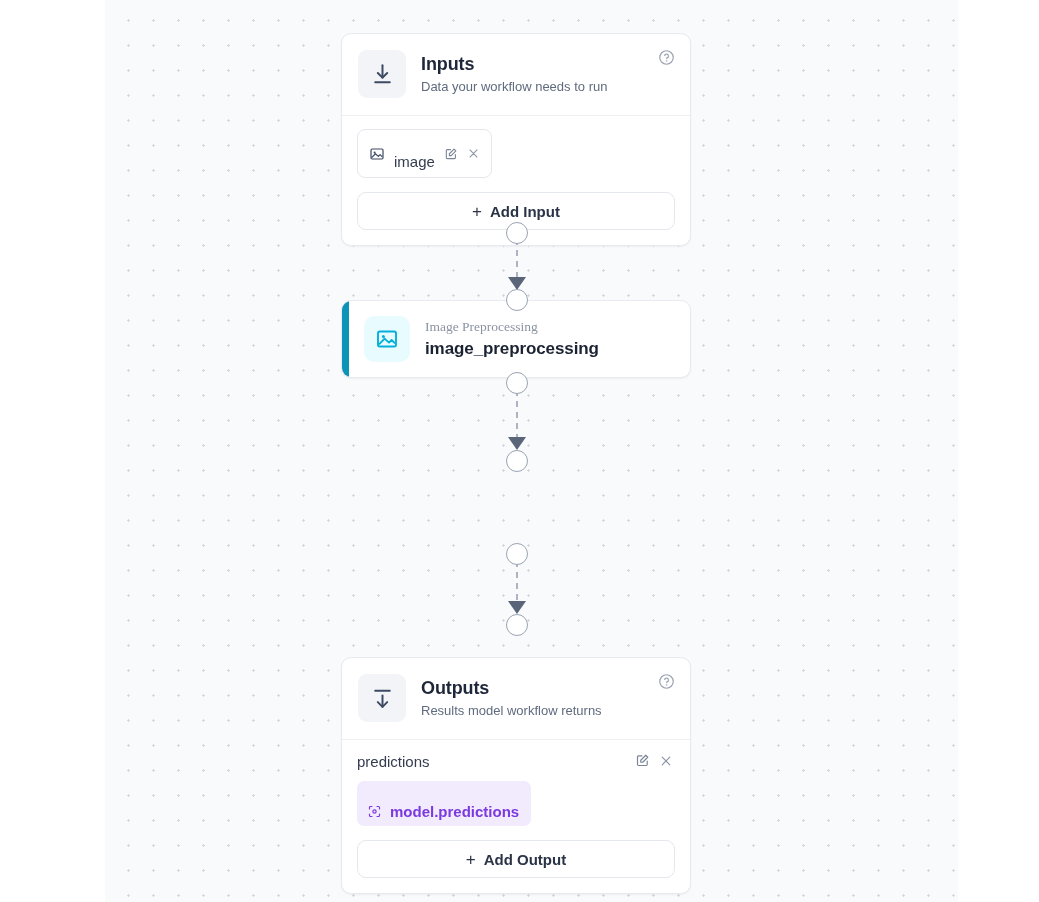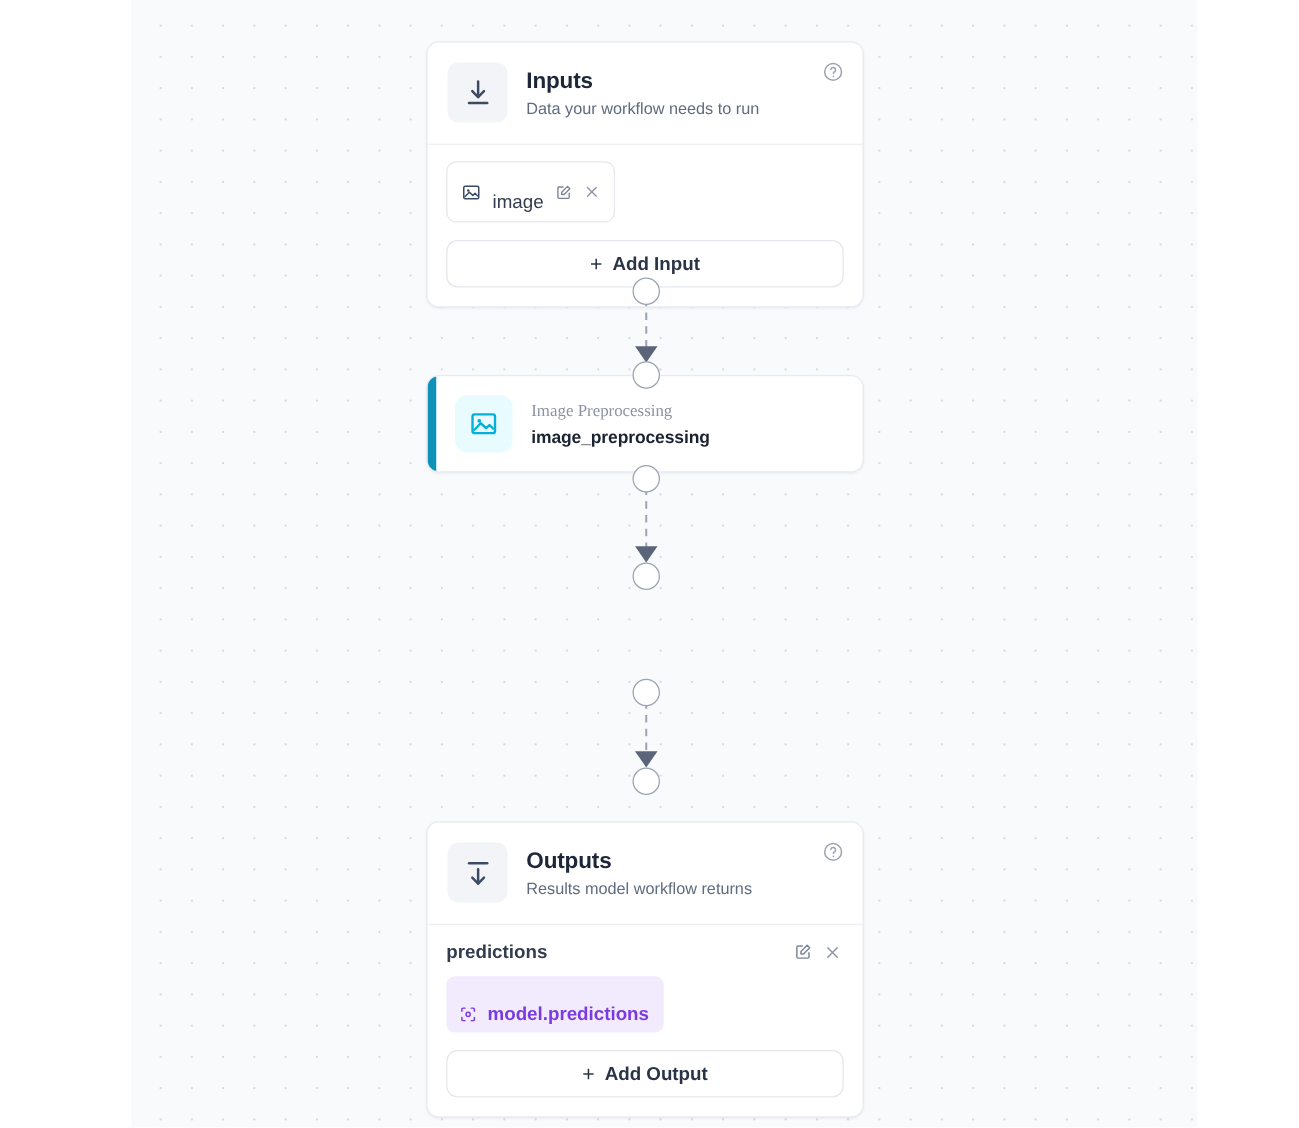--- a/index.html
+++ b/index.html
@@ -126,24 +126,23 @@
     font-weight: bold;
     color: #2b3446;
     cursor: pointer;
     font-family: "Liberation Sans", sans-serif;
   }
   .add-btn .plus { font-size: 17px; font-weight: normal; line-height: 1; }
 
   
   .out-row-head {
     display: flex;
-    align-items: center;
+    align-items: flex-start;
     justify-content: space-between;
     padding-right: 2px;
-    font-weight: bold;
   }
   .out-name { font-size: 15px; color: #333c4e; }
   .out-actions { display: flex; align-items: center; gap: 9px; }
 
   .ref-chip {
     display: inline-flex;
     align-items: center;
     gap: 8px;
     margin-top: 11px;
     background: #f1ebfd;
@@ -176,21 +175,21 @@
     font-family: Liberation Serif, serif;
   }
   .step-model {
     font-size: 13px;
     color: #6b7280;
     font-style: italic;
     line-height: 1.25;
     margin-top: 1px;
   }
   .step-name {
-    font-size: 14px;
+    font-size: 17px;
     font-weight: bold;
     color: #1b2333;
     margin-top: 4px;
     line-height: 1.15;
     letter-spacing: -0.1px;
   }
 
   
   .handle {
     position: absolute;

